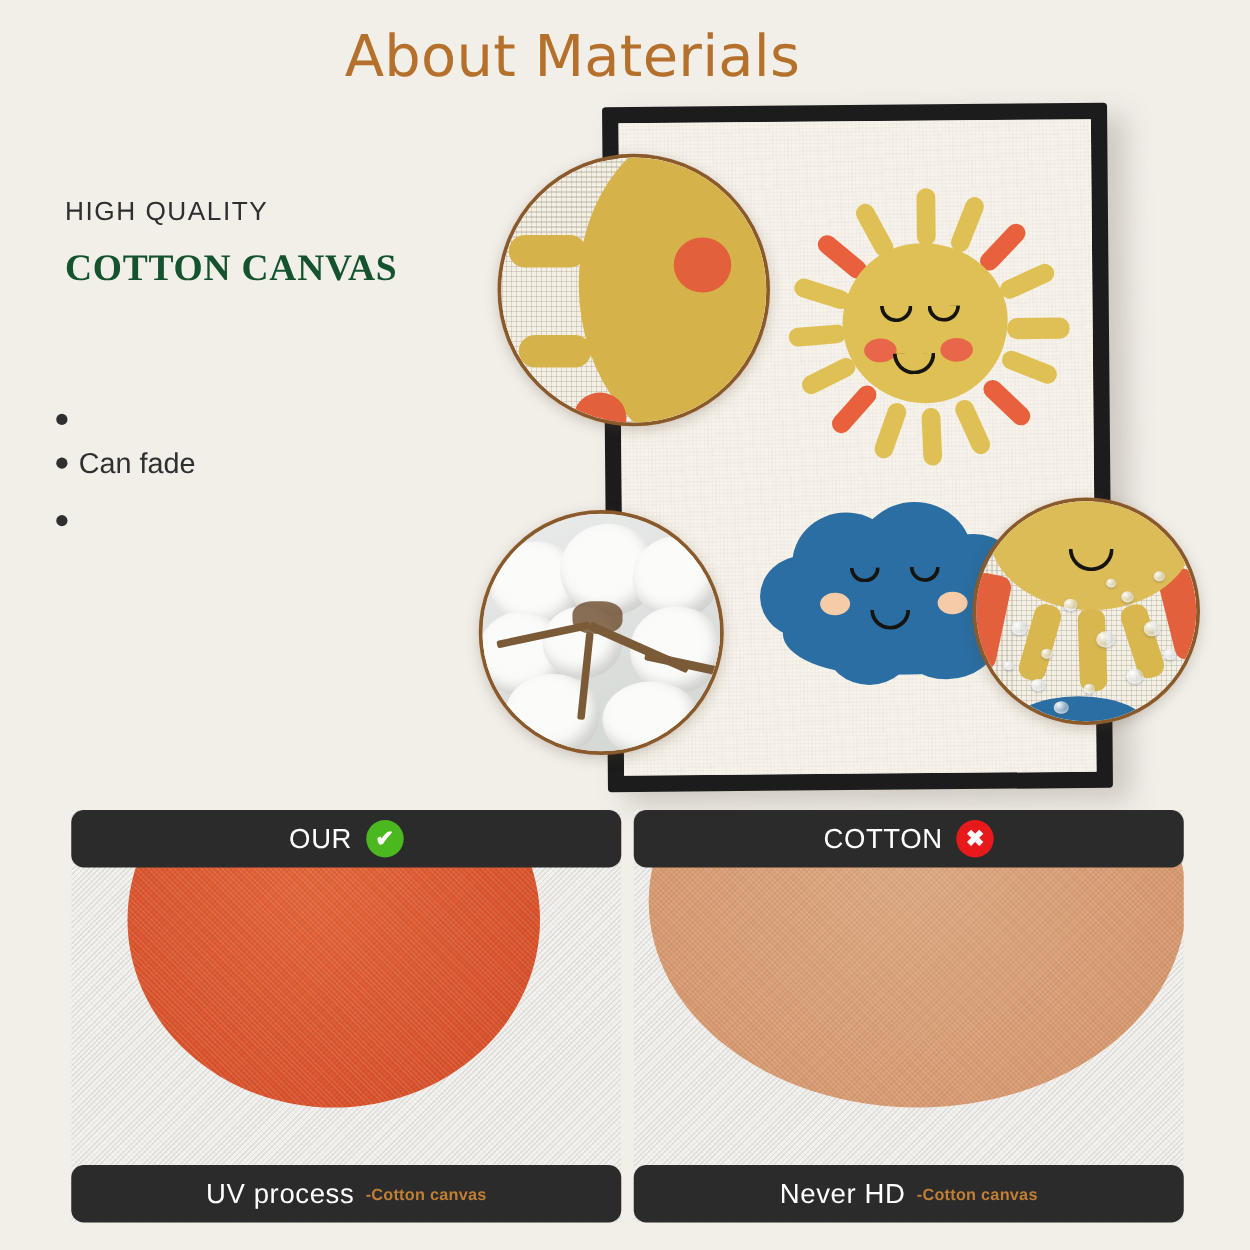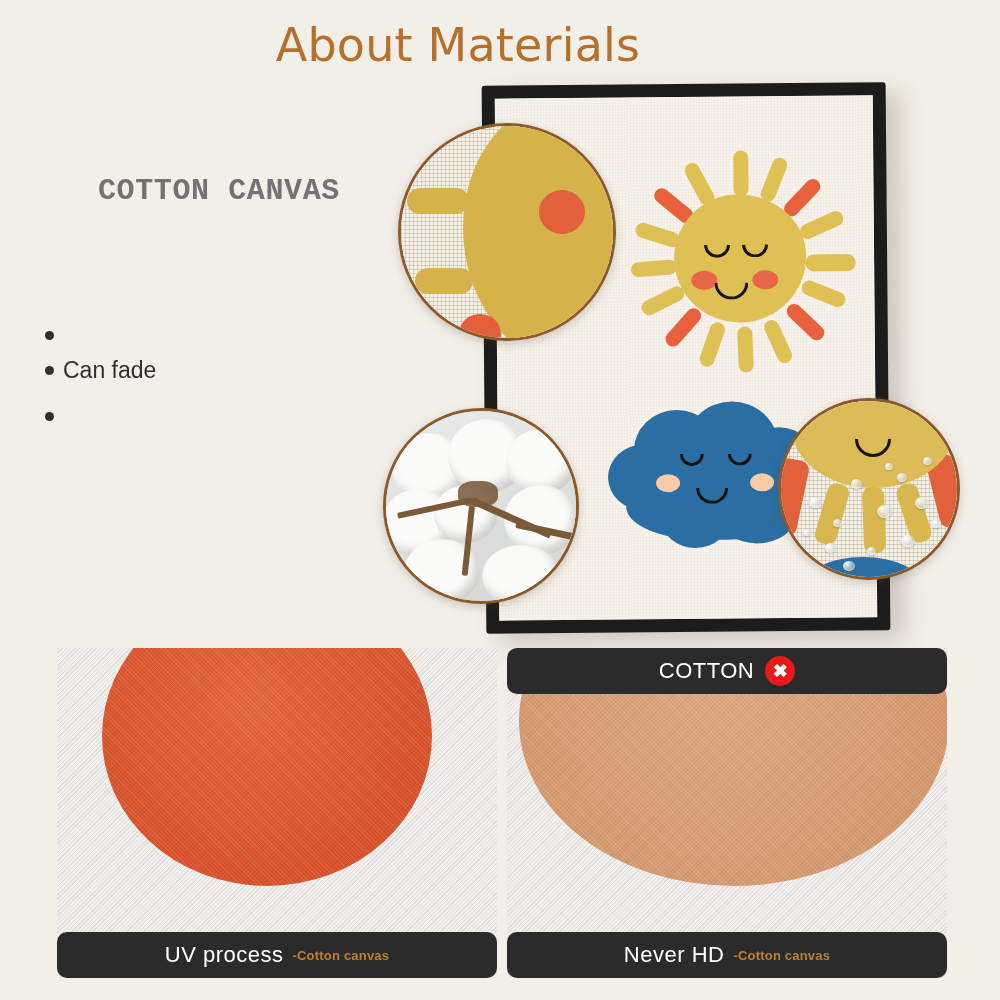--- a/index.html
+++ b/index.html
@@ -24,23 +24,22 @@
 
   
   .copy{ position:absolute; left:52px; top:158px; width:370px; }
   .eyebrow{
     font-size:21px; letter-spacing:1.2px; color:#2f2f2f;
     font-family:"Liberation Sans", sans-serif; font-weight:300;
   }
   .headline{
     margin-top:16px;
     font-size:30px; font-weight:700; letter-spacing:.6px;
-    color:#737373;
-    font-family:Liberation Mono, monospace;
-    margin-left:46px;
+    color:#14532d;
+    font-family:Liberation Serif, serif;
   }
   .bullets{ position:absolute; left:45px; top:320px; width:400px; }
   .bullet{ display:flex; align-items:flex-start; margin-bottom:15px; }
   .dot{
     width:9px; height:9px; border-radius:50%; background:#2f2f2f;
     margin-top:11px; margin-right:9px; flex:0 0 auto;
   }
   .btext{ font-size:23px; line-height:1.33; color:#2f2f2f; font-weight:300; }
 
   
@@ -201,20 +200,21 @@
   .sub{
     font-size:13px; font-weight:700; color:#c07f35; margin-left:9px; letter-spacing:.2px;
   }
 </style>
 </head>
 <body>
 
 <div class="page-title">About Materials</div>
 
 <div class="copy">
+  <div class="eyebrow">HIGH QUALITY</div>
   <div class="headline">COTTON CANVAS</div>
 </div>
 
 <div class="bullets">
   <div class="bullet">
     <span class="dot"></span>
   </div>
   <div class="bullet">
     <span class="dot"></span>
     <span class="btext">Can fade</span>
@@ -321,20 +321,24 @@
   <div class="drop" style="left:62px;top:160px;width:12px;height:10px;"></div>
   <div class="drop" style="left:104px;top:62px;width:8px;height:7px;"></div>
   <div class="drop" style="left:142px;top:56px;width:9px;height:8px;"></div>
 </div>
 
 <div class="cmp left">
   <div class="cmp-canvas">
     <div class="circ vivid"></div>
     <div class="cmp-tex"></div>
   </div>
+  <div class="bar top">
+    <span class="bar-label">OUR</span>
+    <span class="badge ok">✔</span>
+  </div>
   <div class="bar bot">
     <span class="bar-label">UV process</span>
     <span class="sub">-Cotton canvas</span>
   </div>
 </div>
 
 <div class="cmp right">
   <div class="cmp-canvas">
     <div class="circ faded"></div>
     <div class="cmp-tex"></div>

